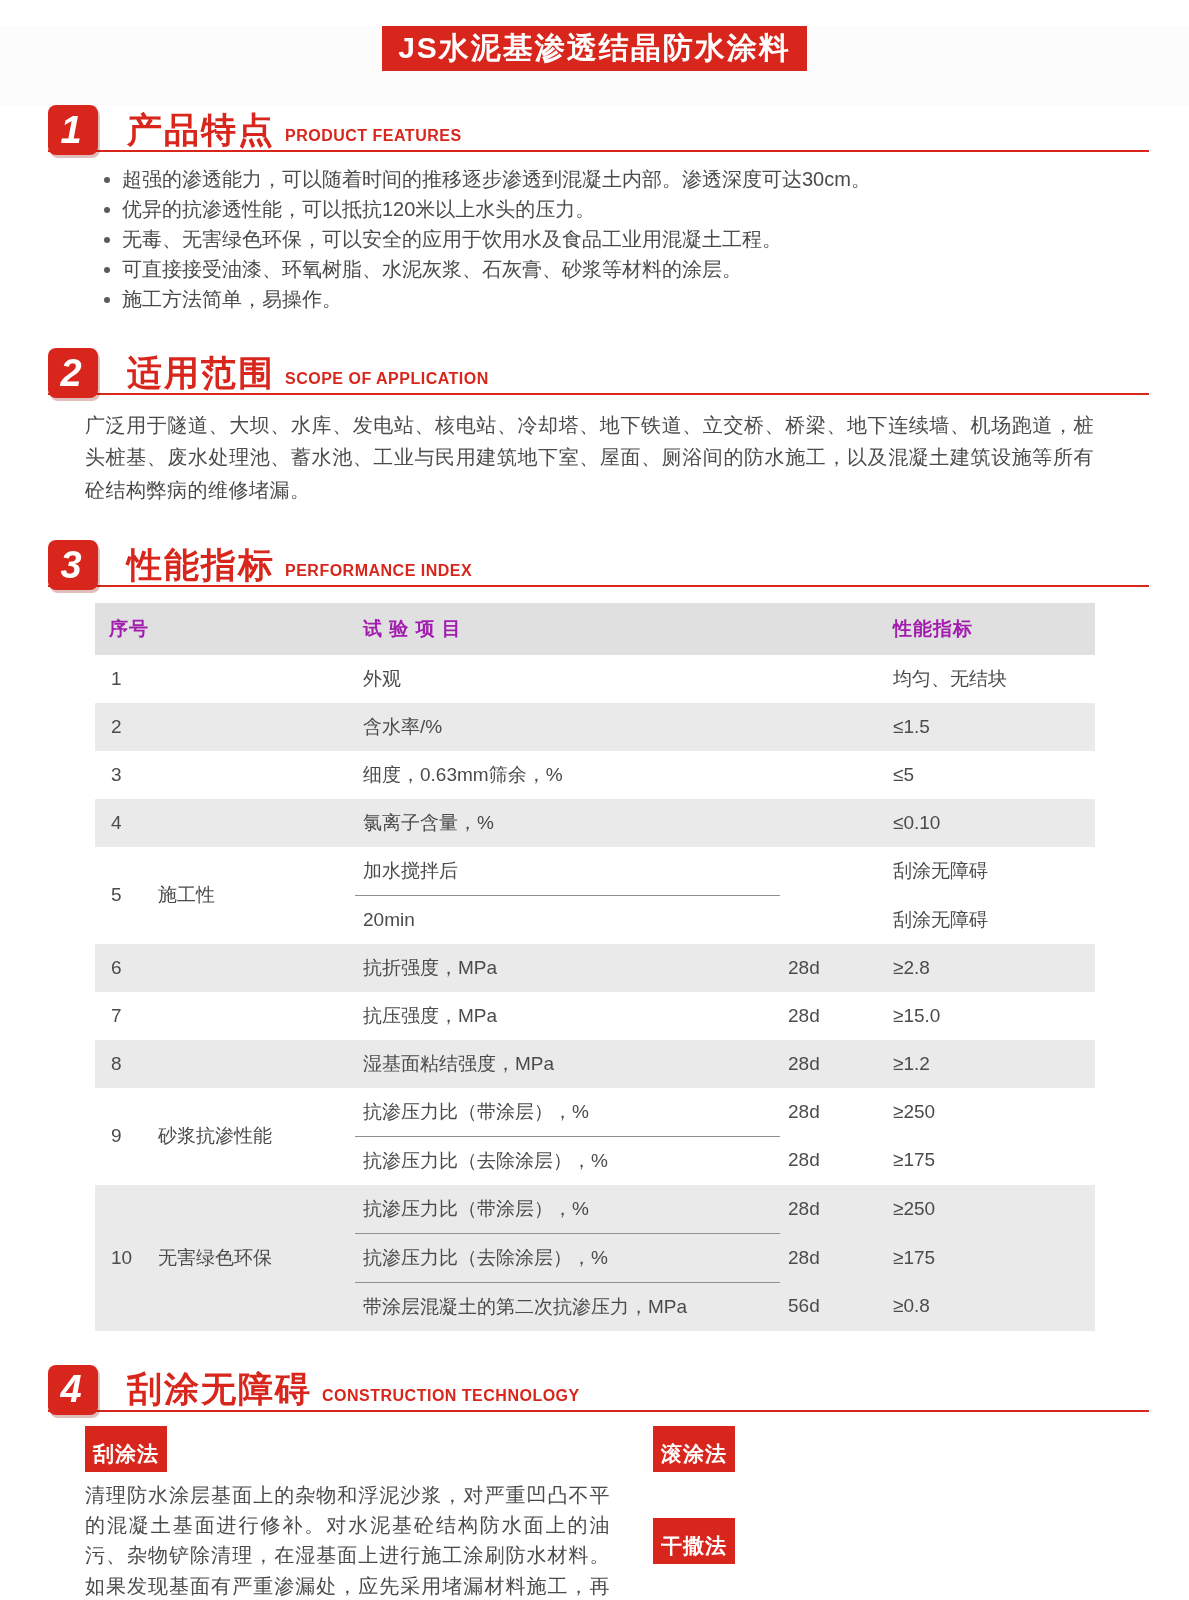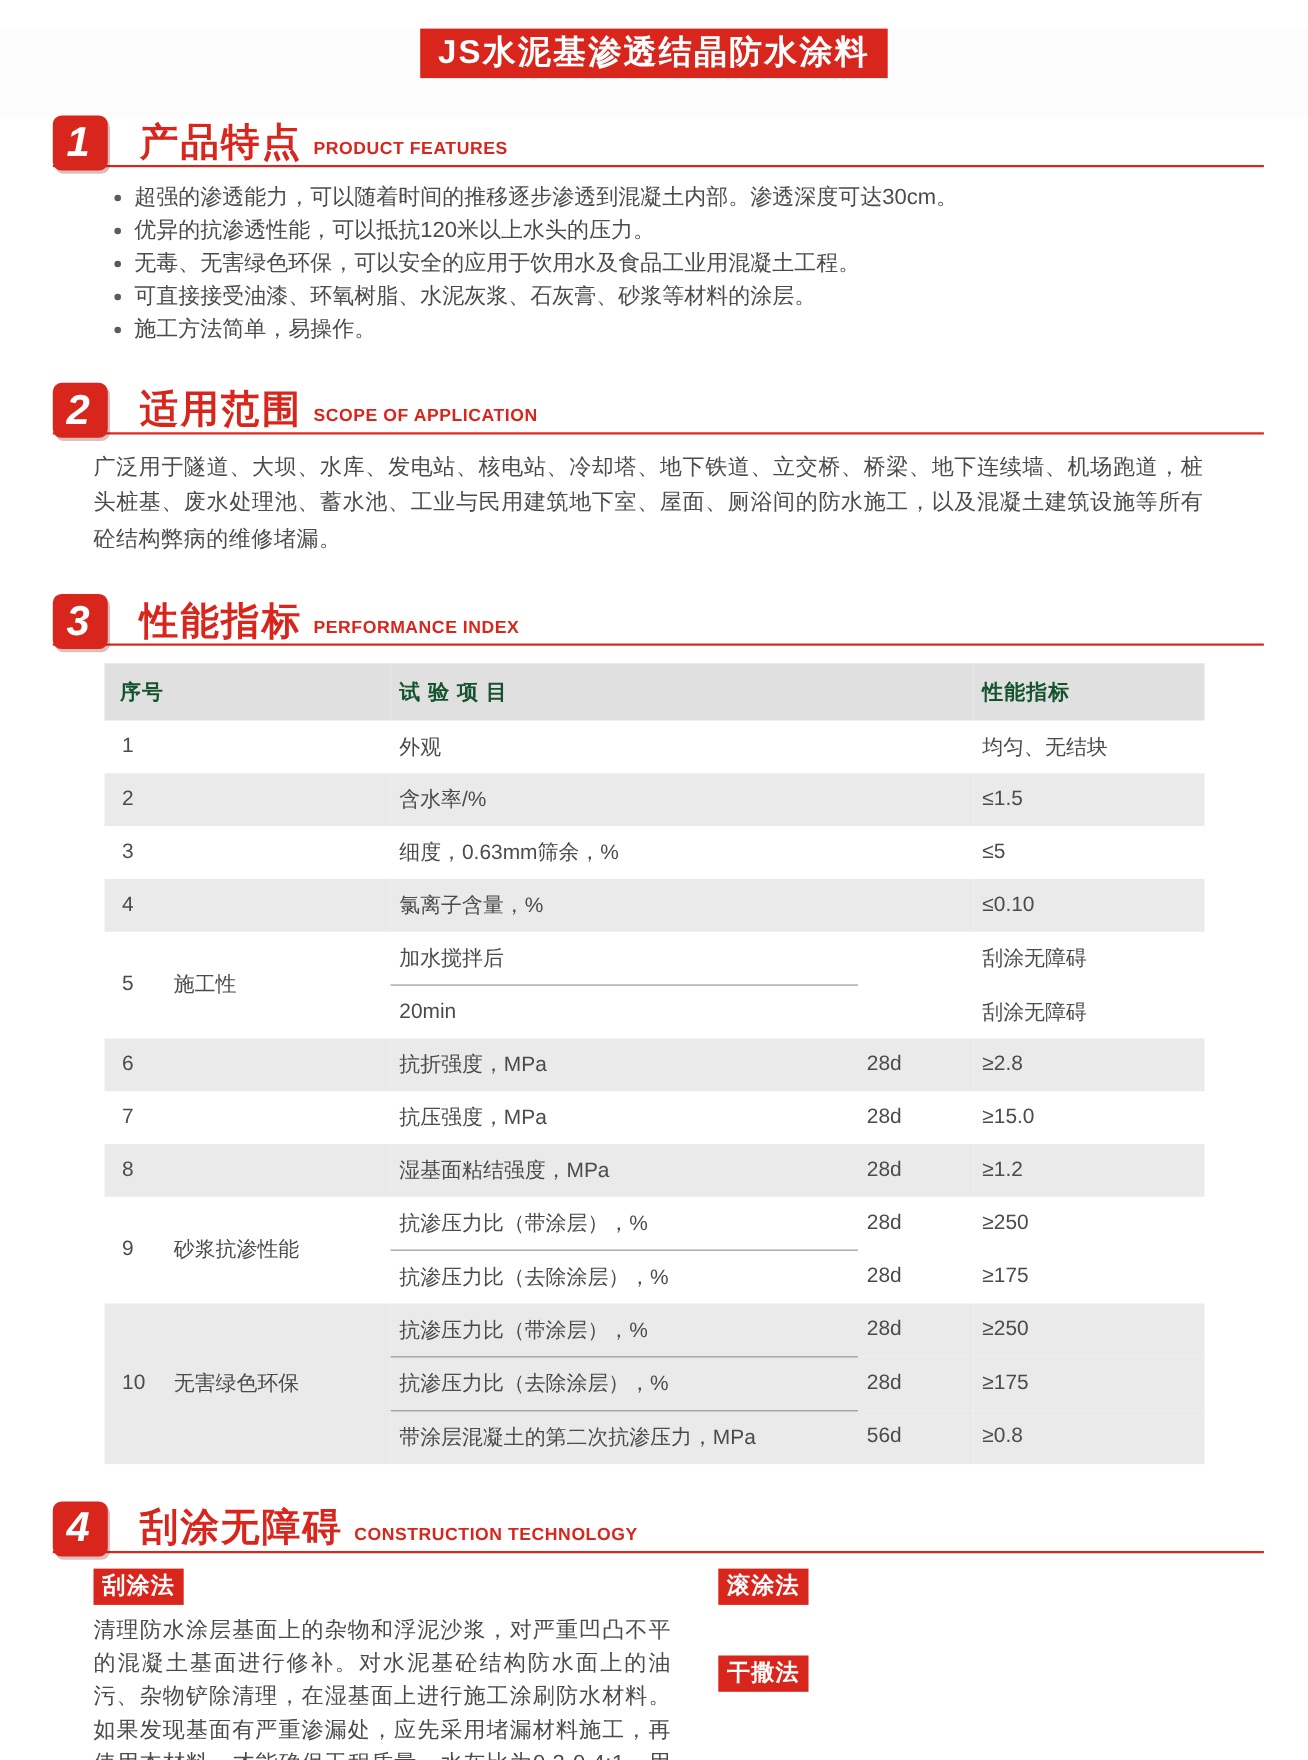--- a/index.html
+++ b/index.html
@@ -60,37 +60,37 @@
   table.perf{
     width:1000px;margin:16px 0 0 95px;border-collapse:collapse;
     font-size:19px;color:#4b4b4b;table-layout:fixed;
   }
   table.perf col.c-no{width:55px;}
   table.perf col.c-cat{width:205px;}
   table.perf col.c-name{width:425px;}
   table.perf col.c-age{width:105px;}
   table.perf col.c-val{width:210px;}
   table.perf th{
-    text-align:left;font-weight:bold;color:#14532d;background:#e0e0e0;
+    text-align:left;font-weight:bold;color:#a21caf;background:#e0e0e0;
     padding:13px 8px;letter-spacing:1px;
   }
   table.perf th.h-no{padding-left:14px;}
   table.perf td{padding:11px 8px;vertical-align:middle;}
   table.perf td.no{padding-left:16px;}
   table.perf tr.shade td{background:#eaeaea;}
   table.perf td.divided{border-bottom:1px solid #8f8f8f;margin-left:20px;}
   table.perf td.name{padding-right:60px;}
 
   
   .methods{display:flex;margin:14px 40px 0 85px;}
   .col-left{width:525px;}
   .col-right{width:475px;margin-left:43px;}
   .badge{
     display:inline-block;background:#d9261c;color:#ffffff;font-size:21px;
-    font-weight:bold;padding:1px 8px 4px;letter-spacing:1px;
+    font-weight:bold;padding:14px 8px 4px;letter-spacing:1px;
   }
   .method-text{
     font-size:20px;line-height:1.52;color:#4b4b4b;text-align:justify;
     margin-top:8px;letter-spacing:0.5px;
   }
   .gap-roller{height:46px;}
 </style>
 </head>
 <body>
 

